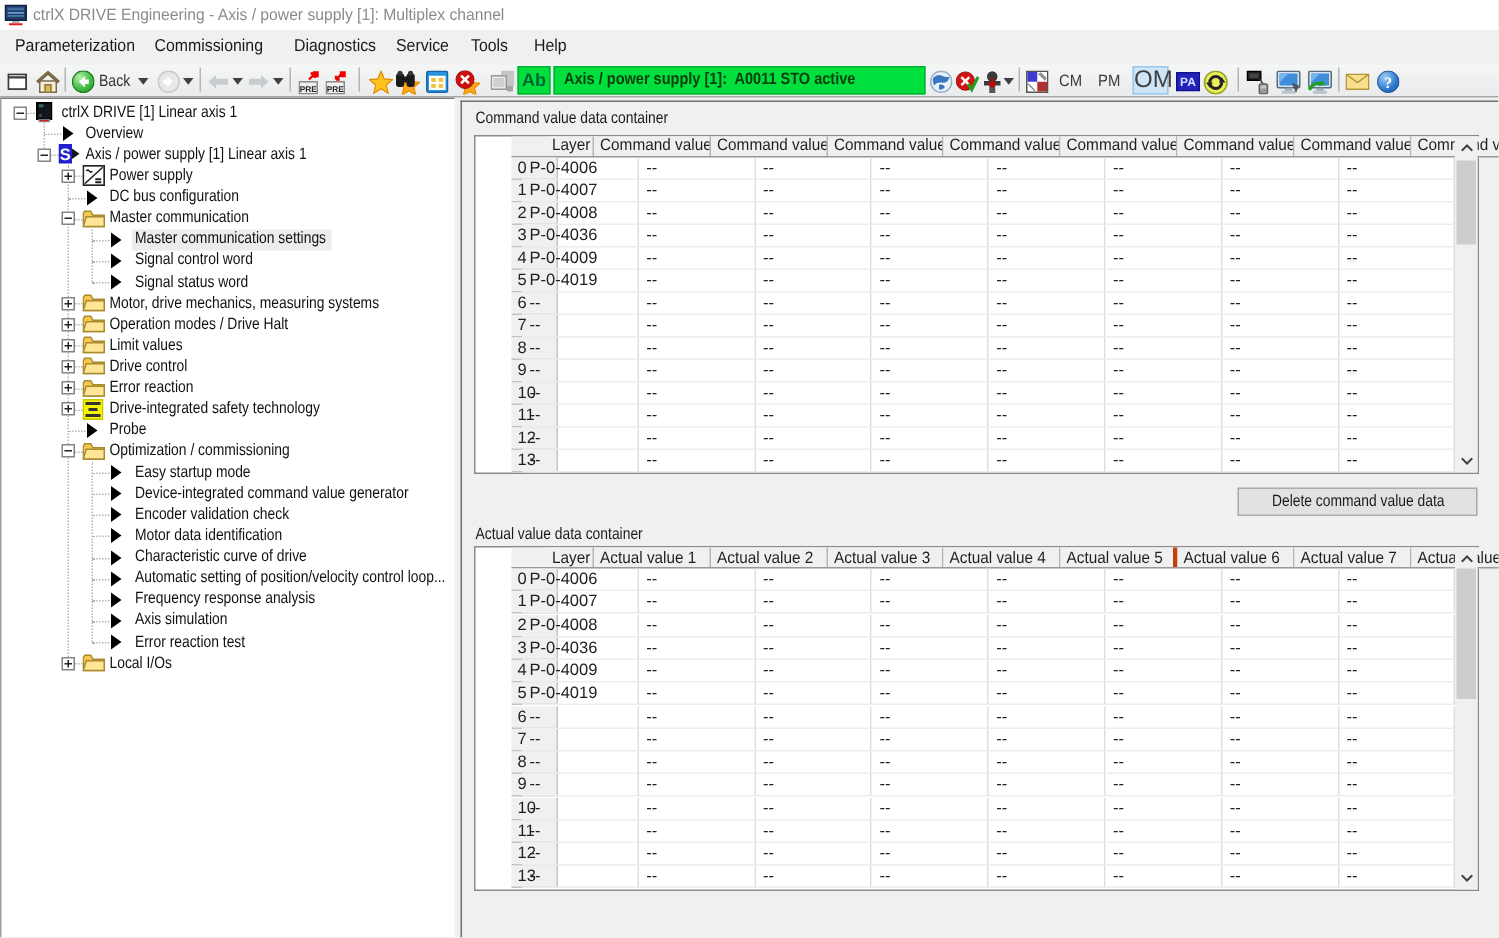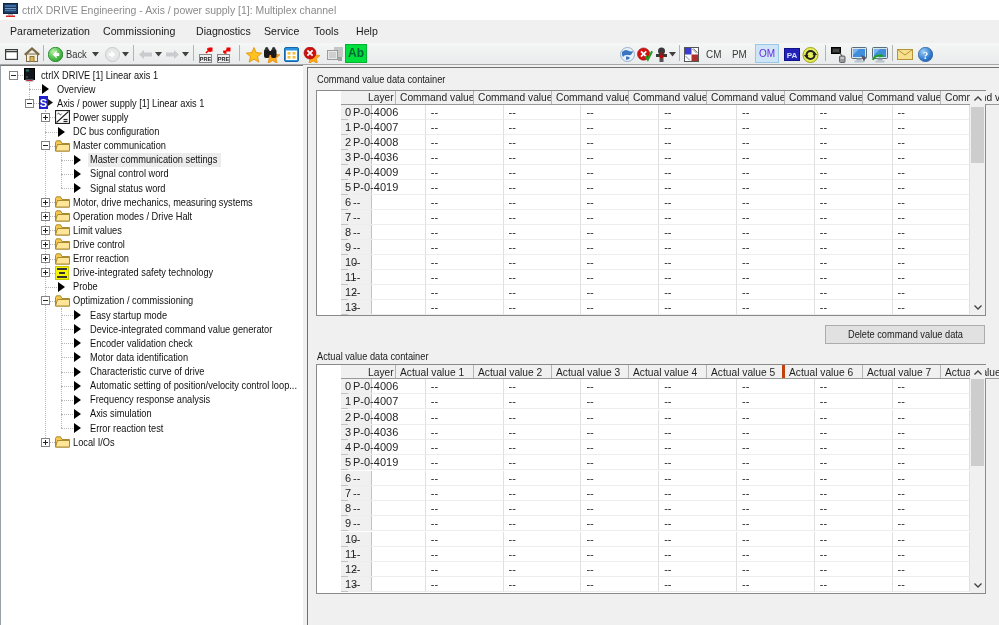--- a/index.html
+++ b/index.html
@@ -135,20 +135,21 @@
       <circle cx="7" cy="6" r="6" fill="#cf1010" stroke="#8e0b0b" stroke-width="0.6"></circle>
       <path d="M4.4 3.4 L9.6 8.6 M9.6 3.4 L4.4 8.6" stroke="#fff" stroke-width="1.8"></path>
     </svg>
     <svg class="ticon" style="left:327px;top:4px" width="16" height="15" viewBox="0 0 16 15">
       <rect x="7" y="0" width="9" height="10" fill="#c6c6c6"></rect>
       <rect x="0.5" y="3.5" width="10" height="9" fill="#e8e8e8" stroke="#9a9a9a"></rect>
       <rect x="2" y="5" width="7" height="6" fill="#cfcfcf"></rect>
       <rect x="11" y="10" width="4" height="4" fill="#a5a5a5"></rect>
     </svg>
     <div class="ticon" style="left:345px;top:1px;width:22px;height:19px;background:#00df3e;border:1px solid #00b331;font-size:12px;font-weight:bold;color:#063;text-align:center;line-height:17px">Ab</div>
+    <div class="ticon" style="left:369px;top:1px;width:248px;height:19px;background:#00df3e;border:1px solid #00b331;font-size:11px;font-weight:bold;color:#0b3d0b;line-height:17px;padding-left:6px;white-space:nowrap"><span style="display:inline-block;transform:scaleX(0.88);transform-origin:left center">Axis / power supply [1]:&nbsp; A0011 STO active</span></div>
     <svg class="ticon" style="left:620px;top:4px" width="15" height="15" viewBox="0 0 15 15">
       <circle cx="7.5" cy="7.5" r="7" fill="#e8f2fb" stroke="#9ab0c4"></circle>
       <path d="M2 5 Q5 2 8 3.5 Q11 5 13 4 Q12 9 8 8 Q4 7.5 3 10 Q1.5 8 2 5 Z" fill="#3b76c0"></path>
       <path d="M6 9.5 Q9 9 10 11 Q8 13.5 6 12.5 Z" fill="#3b76c0"></path>
     </svg>
     <svg class="ticon" style="left:637px;top:4px" width="16" height="16" viewBox="0 0 17 16">
       <circle cx="7" cy="7" r="6.5" fill="#d61111" stroke="#8e0b0b" stroke-width="0.6"></circle>
       <path d="M4.2 4.2 L9.8 9.8 M9.8 4.2 L4.2 9.8" stroke="#fff" stroke-width="1.8"></path>
       <path d="M9 9 L11.5 13 L16 4" stroke="#1fa01f" stroke-width="2.2" fill="none"></path>
     </svg>
@@ -164,21 +165,21 @@
     <div class="tsep" style="left:679px"></div>
     <svg class="ticon" style="left:684px;top:4px" width="15" height="15" viewBox="0 0 15 15">
       <rect x="0.5" y="0.5" width="14" height="14" fill="#fff" stroke="#555"></rect>
       <rect x="1" y="1" width="6.5" height="6.5" fill="#3c3cd0"></rect>
       <rect x="7.5" y="7.5" width="6.5" height="6.5" fill="#b03030"></rect>
       <path d="M8.5 2 L13 6.5 M9.5 1.5 L13.5 5.5" stroke="#888" stroke-width="1"></path>
       <path d="M1.5 9 L6 13.5" stroke="#888" stroke-width="1"></path>
     </svg>
     <div class="ticon" style="left:706px;top:5px;font-size:11px;color:#3a3a3a;transform:scaleX(0.9);transform-origin:left center">CM</div>
     <div class="ticon" style="left:732px;top:5px;font-size:11px;color:#3a3a3a;transform:scaleX(0.9);transform-origin:left center">PM</div>
-    <div class="ticon" style="left:755px;top:1px;width:24px;height:19px;background:#cde5f7;border:1px solid #9ac6e8;font-size:10px;color:#6d28d9;text-align:center;line-height:17px">OM</div>
+    <div class="ticon" style="left:755px;top:1px;width:24px;height:19px;background:#cde5f7;border:1px solid #9ac6e8;font-size:16px;color:#404040;text-align:center;line-height:17px">OM</div>
     <svg class="ticon" style="left:784px;top:5px" width="16" height="13" viewBox="0 0 16 13">
       <rect x="0.5" y="0.5" width="15" height="12" fill="#2222bb" stroke="#111188"></rect>
       <text x="8" y="9.5" font-size="8" font-weight="bold" fill="#cfe0ff" text-anchor="middle" font-family="Liberation Sans">PA</text>
     </svg>
     <svg class="ticon" style="left:802px;top:4px" width="17" height="16" viewBox="0 0 17 16">
       <circle cx="8.5" cy="8" r="7.5" fill="#e7ee57" stroke="#9aa020"></circle>
       <path d="M4.5 8 A4 4 0 0 1 12.5 8" stroke="#222" stroke-width="2" fill="none"></path>
       <path d="M12.5 8 A4 4 0 0 1 4.5 8" stroke="#222" stroke-width="2" fill="none"></path>
       <polygon points="12.5,4.5 15,8 10.5,8" fill="#222"></polygon>
       <polygon points="4.5,11.5 2,8 6.5,8" fill="#222"></polygon>

